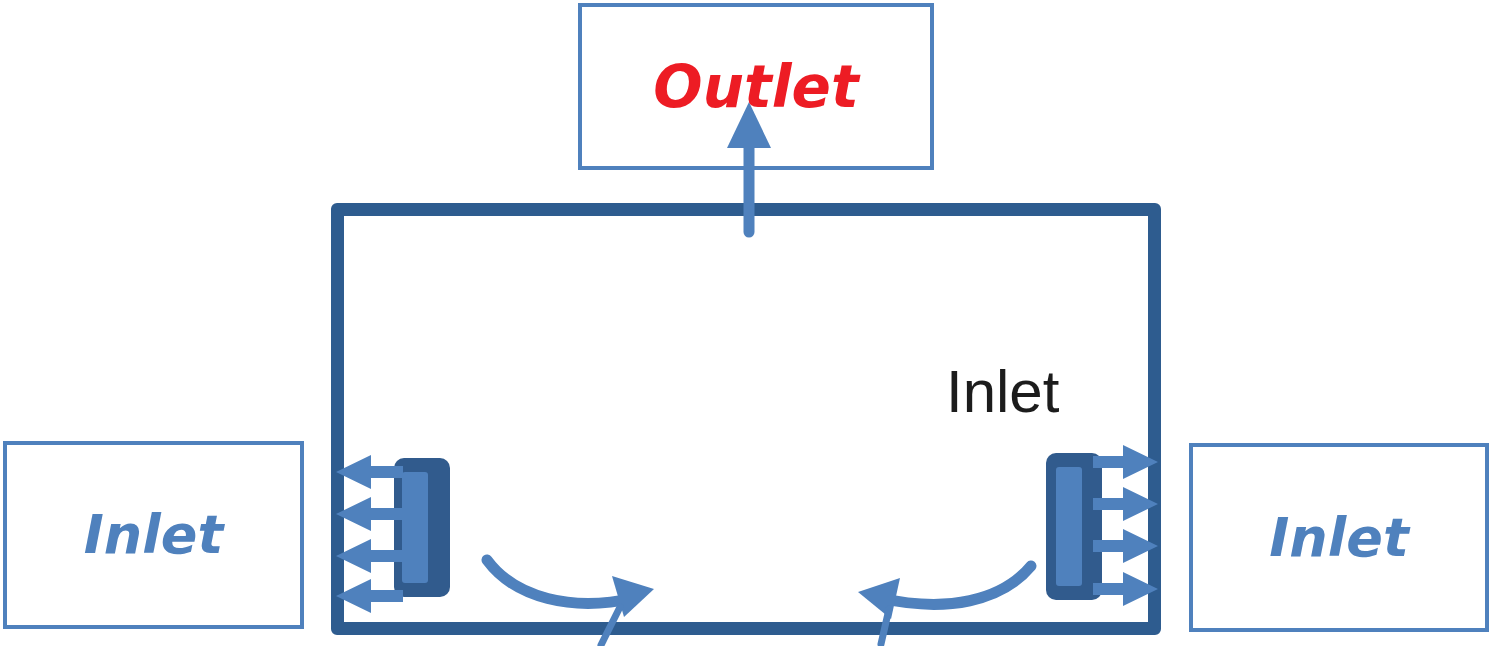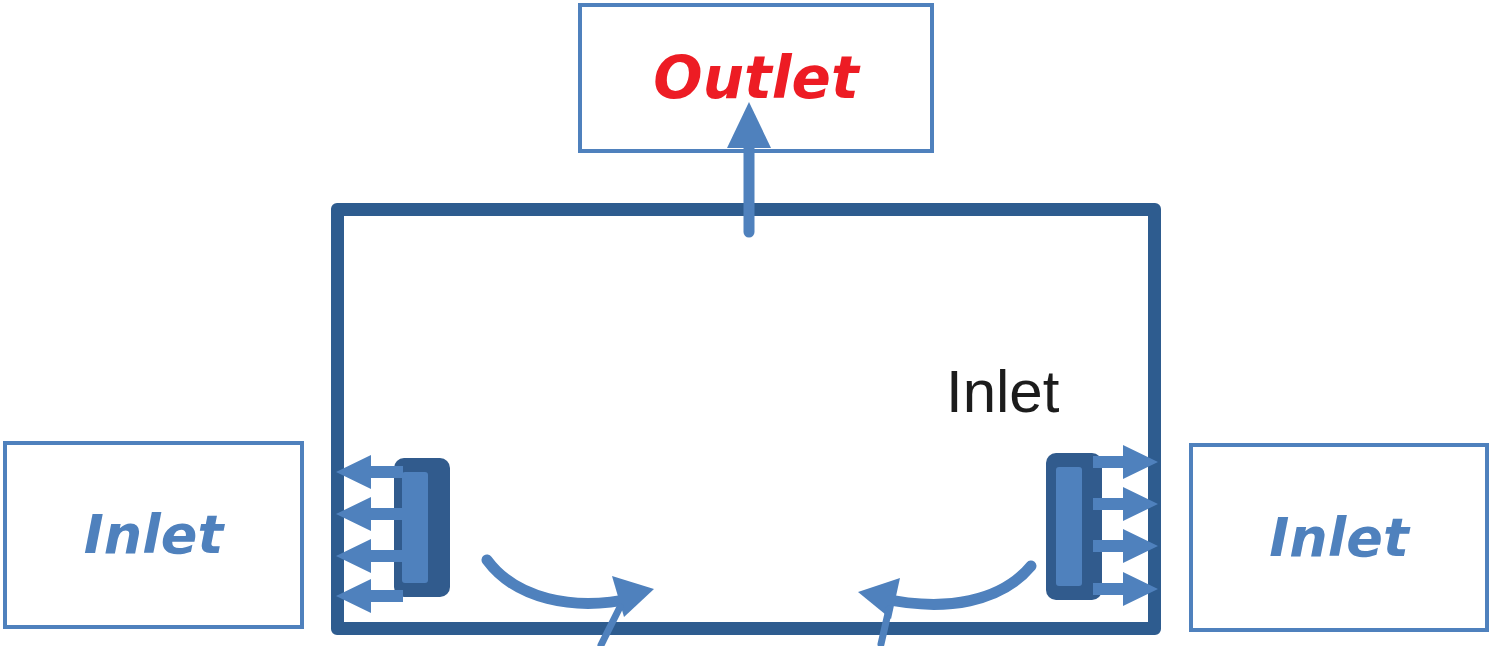--- a/index.html
+++ b/index.html
@@ -10,21 +10,21 @@
     font-family:"DejaVu Sans",sans-serif;
     overflow:hidden;
   }
   .box{
     position:absolute;
     background:#fff;
     border:4px solid var(--box_border);
     display:flex;align-items:center;justify-content:center;
     box-sizing:border-box;
   }
-  .outlet-box{left:578px;top:3px;width:356px;height:150px;}
+  .outlet-box{left:578px;top:3px;width:356px;height:167px;}
   .inlet-box-left{left:3px;top:441px;width:301px;height:188px;}
   .inlet-box-right{left:1189px;top:443px;width:300px;height:189px;}
   .box-label{
     position:relative;z-index:5;
     font-weight:bold;font-style:italic;
     line-height:1;
   }
   .outlet-text{color:var(--outlet_text);font-size:58px;}
   .inlet-text{color:var(--inlet_text);font-size:54px;}
   .room{

